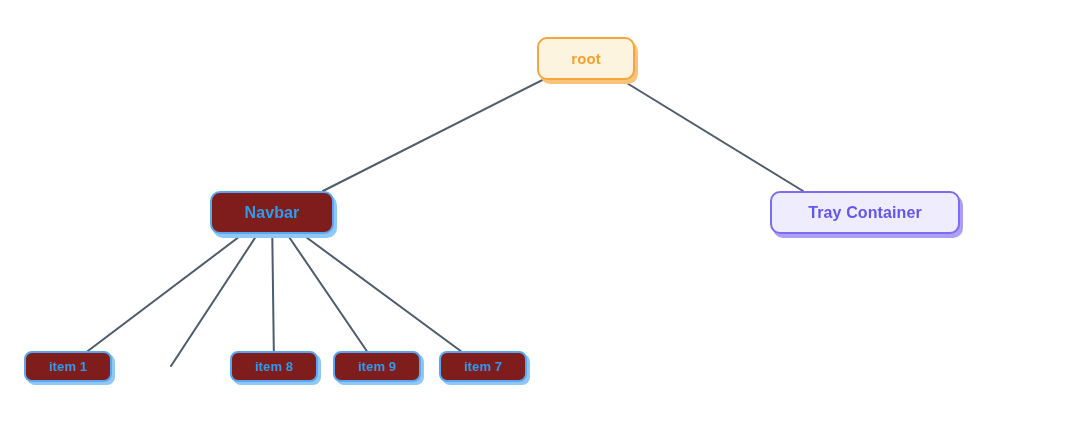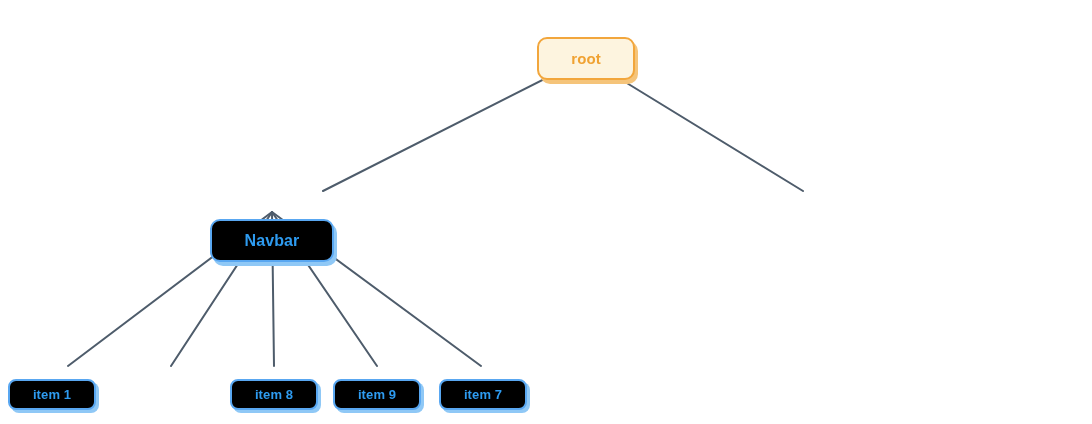--- a/index.html
+++ b/index.html
@@ -42,44 +42,43 @@
     cursor: default;
     user-select: none;
   }
   .node--orange {
     background: #FDF4DF;
     border-color: #F2A63C;
     color: #F0A232;
     box-shadow: 3px 4px 0 #F5C47A;
   }
   .node--blue {
-    background: #000000;
+    background: #7f1d1d;
     border-color: #59A7F1;
     color: #2E9BF0;
     box-shadow: 3px 4px 0 #8FC8F6;
-    margin-top: 28px;
   }
   .node--purple {
     background: #EFEDFD;
     border-color: #7C6CEF;
     color: #6356EA;
     box-shadow: 3px 4px 0 #ABA0F6;
   }
   .node--root   { left: 537px; top: 37px;  width: 98px;  height: 43px; font-size: 15px; }
   .node--navbar { left: 210px; top: 191px; width: 124px; height: 43px; font-size: 16px; }
   .node--tray   { left: 770px; top: 191px; width: 190px; height: 43px; font-size: 16px; }
   .node--item {
     top: 351px;
     width: 88px;
     height: 31px;
     font-size: 13px;
     border-radius: 8px;
     box-shadow: 3px 3px 0 #8FC8F6;
   }
-  .node--item-1 { left: 8px; }
+  .node--item-1 { left: 24px; }
   .node--item-2 { left: 127px; }
   .node--item-3 { left: 230px; }
   .node--item-4 { left: 333px; }
   .node--item-5 { left: 439px; }
   .node-label {
     pointer-events: none;
     white-space: nowrap;
   }
 </style>
 </head>
@@ -98,20 +97,23 @@
   </svg>
 
   <div class="node node--orange node--root">
     <span class="node-label">root</span>
   </div>
 
   <div class="node node--blue node--navbar">
     <span class="node-label">Navbar</span>
   </div>
 
+  <div class="node node--purple node--tray">
+    <span class="node-label">Tray Container</span>
+  </div>
 
   <div class="node node--blue node--item node--item-1">
     <span class="node-label">item 1</span>
   </div>
 
 
   <div class="node node--blue node--item node--item-3">
     <span class="node-label">item 8</span>
   </div>
 

